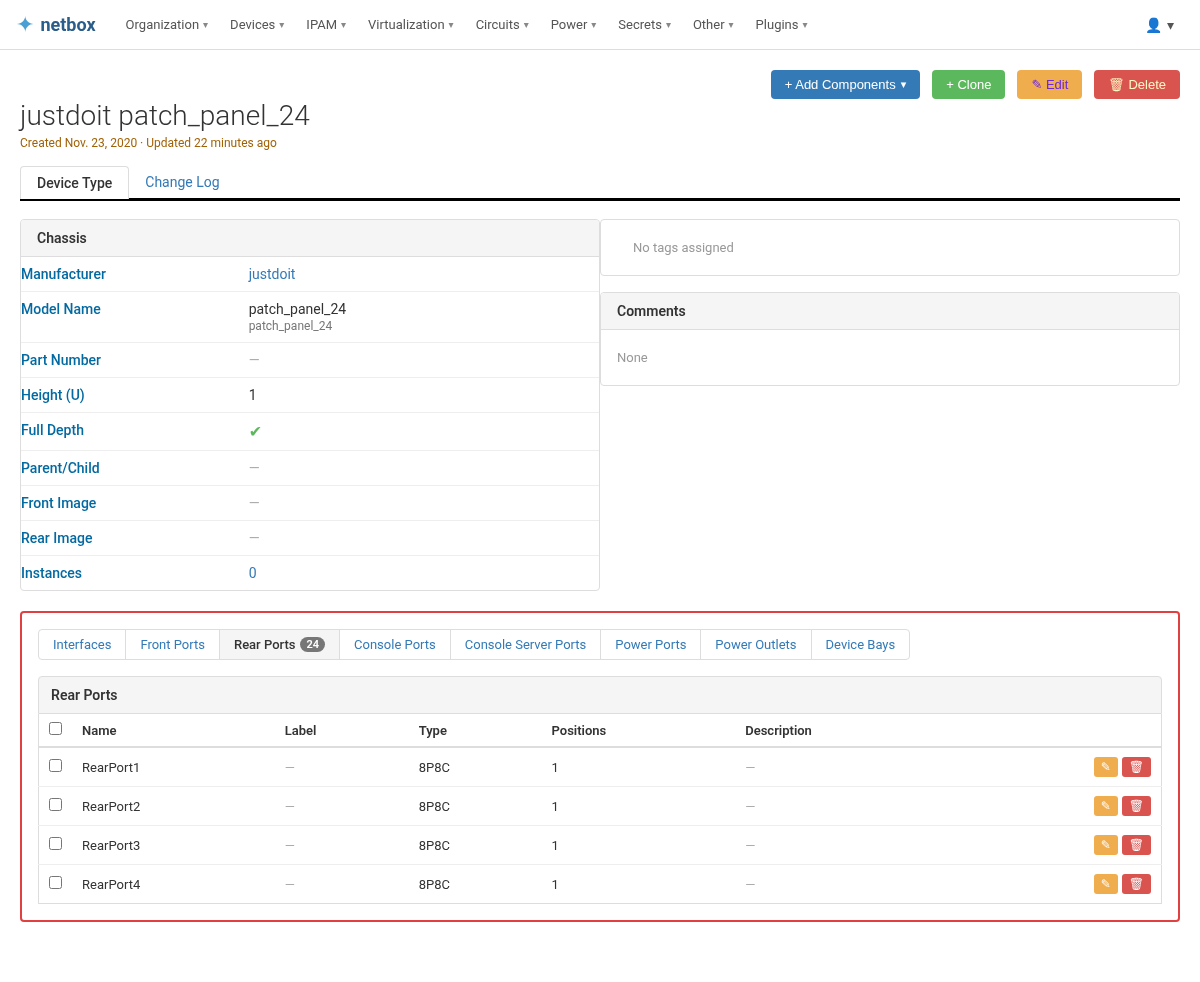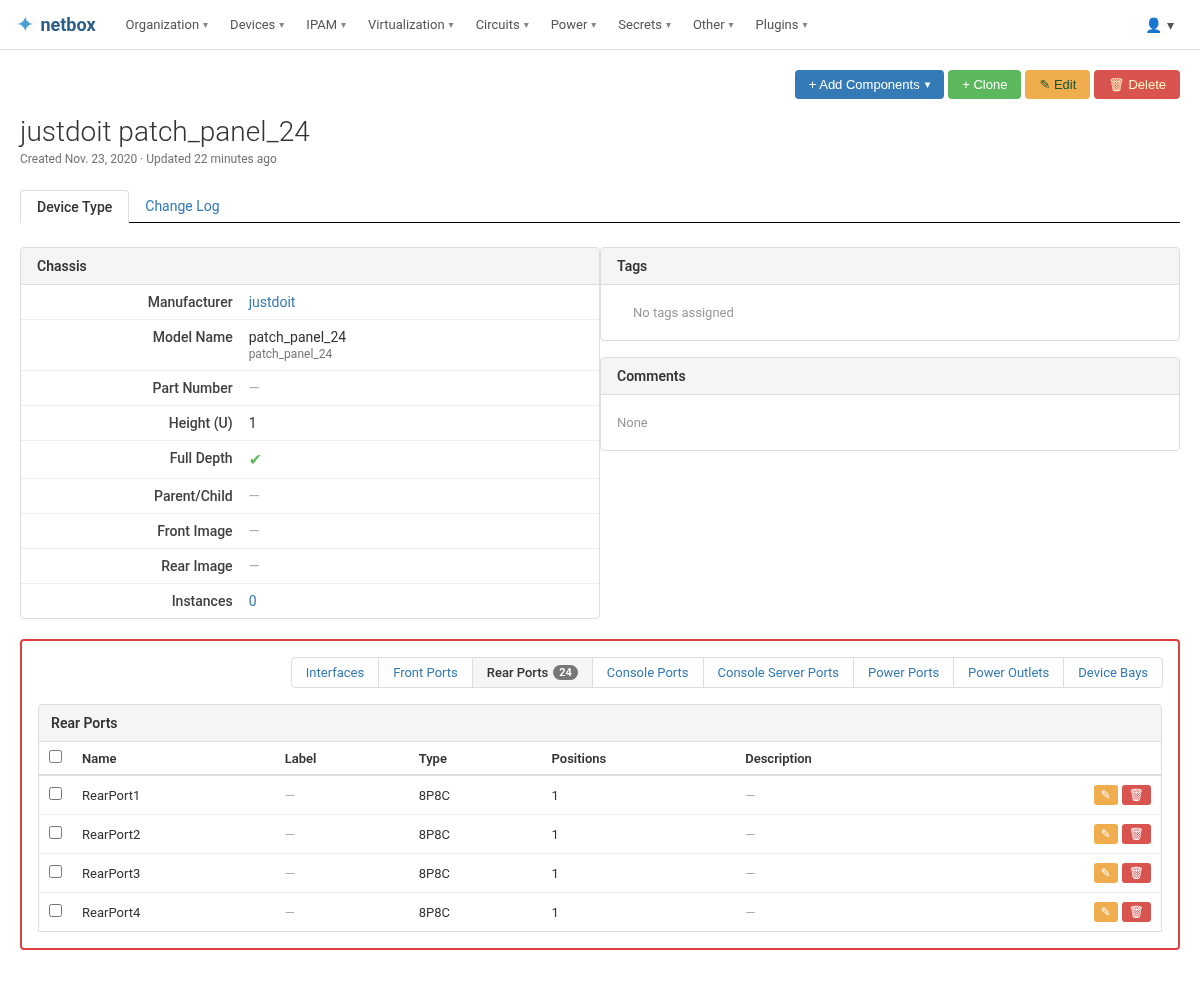--- a/index.html
+++ b/index.html
@@ -20,34 +20,34 @@
       text-decoration: none; white-space: nowrap;
     }
     .nav-item .caret { font-size: 10px; color: #888; }
     .navbar-right { margin-left: auto; display: flex; align-items: center; }
     .user-icon { padding: 6px 10px; cursor: pointer; color: #555; display: flex; align-items: center; gap: 4px; }
 
     
     .main { padding: 20px 20px 0 20px; }
 
     
-    .action-row { display: flex; justify-content: flex-end; gap: 4px; margin-bottom: 16px; }
+    .action-row { display: flex; justify-content: flex-end; gap: 12px; }
     .btn { padding: 7px 14px; border: none; border-radius: 4px; cursor: pointer; font-size: 13px; font-weight: 500; display: flex; align-items: center; gap: 5px; }
     .btn-primary { background: #337ab7; color: #fff; }
     .btn-success { background: #5cb85c; color: #fff; }
-    .btn-warning { background: #f0ad4e; color: #14532d; }
+    .btn-warning { background: #f0ad4e; color: #6d28d9; }
     .btn-danger { background: #d9534f; color: #fef9c3; }
     .btn-caret { font-size: 11px; }
 
     
     .page-title { font-size: 28px; font-weight: 300; margin-bottom: 4px; }
-    .page-meta { font-size: 12px; color: #737373; margin-bottom: 24px; }
-
-    
-    .tabs { display: flex; border-bottom: 1px solid #000000; margin-bottom: 24px; }
+    .page-meta { font-size: 12px; color: #a16207; margin-bottom: 16px; }
+
+    
+    .tabs { display: flex; border-bottom: 3px solid #000000; margin-bottom: 18px; }
     .tab {
       padding: 8px 16px; cursor: pointer; font-size: 14px; color: #555;
       border: 1px solid transparent; border-bottom: none; margin-bottom: -1px;
       border-radius: 4px 4px 0 0;
     }
     .tab.active { background: #fff; border-color: #ddd; color: #333; font-weight: 500; }
     .tab.link { color: #337ab7; text-decoration: none; border: none; }
 
     
     .content-grid { display: grid; grid-template-columns: 1fr 1fr; margin-bottom: 20px; }
@@ -55,38 +55,38 @@
     
     .panel { border: 1px solid #ddd; border-radius: 4px; overflow: hidden; }
     .panel-heading { background: #f5f5f5; padding: 10px 16px; font-weight: 600; font-size: 14px; border-bottom: 1px solid #ddd; }
     .panel-body { padding: 12px 16px; }
 
     
     .info-table { width: 100%; border-collapse: collapse; }
     .info-table tr { border-bottom: 1px solid #eee; }
     .info-table tr:last-child { border-bottom: none; }
     .info-table td { padding: 9px 8px; vertical-align: top; }
-    .info-table td:first-child { color: #404040; font-weight: 500; width: 38%; padding-left: 0; text-align: right; }
+    .info-table td:first-child { color: #0369a1; font-weight: 500; width: 38%; padding-left: 0; }
     .info-table td:last-child { padding-right: 0; }
     .link-text { color: #337ab7; text-decoration: none; cursor: pointer; }
     .dash { color: #aaa; }
     .check { color: #5cb85c; font-size: 16px; }
     .instances-zero { color: #337ab7; }
     .model-sub { font-size: 12px; color: #777; margin-top: 2px; }
 
     
     .no-tags { color: #999; font-size: 13px; padding: 8px 0; margin-left: 16px; }
     .none-text { color: #999; font-size: 13px; padding: 8px 0; }
 
     
     .components-section {
       border: 2px solid #e04040; border-radius: 4px; padding: 16px;
       margin-bottom: 20px;
     }
-    .component-tabs { display: flex; gap: 0; margin-bottom: 16px; flex-wrap: wrap; justify-content: flex-end; }
+    .component-tabs { display: flex; gap: 0; margin-bottom: 16px; flex-wrap: wrap; }
     .comp-tab {
       padding: 7px 14px; cursor: pointer; font-size: 13px; color: #337ab7;
       border: 1px solid #ddd; margin-right: -1px; background: #fff;
       display: flex; align-items: center; gap: 5px;
     }
     .comp-tab:first-child { border-radius: 4px 0 0 4px; }
     .comp-tab:last-child { border-radius: 0 4px 4px 0; }
     .comp-tab.active { background: #f5f5f5; color: #333; border-color: #ddd; font-weight: 500; }
     .comp-tab .badge {
       background: #777; color: #fff; border-radius: 10px;
@@ -240,21 +240,20 @@
               <a class="link-text instances-zero">0</a>
             </td>
           </tr>
         </tbody>
       </table>
     </div>
 
     <div style="display:flex;flex-direction:column;gap:16px;">
 
       <div class="panel">
-        <div class="panel-heading">Tags</div>
         <div class="panel-body">
           <div class="no-tags">No tags assigned</div>
         </div>
       </div>
 
       <div class="panel">
         <div class="panel-heading">Comments</div>
         <div class="panel-body">
           <div class="none-text">None</div>
         </div>

